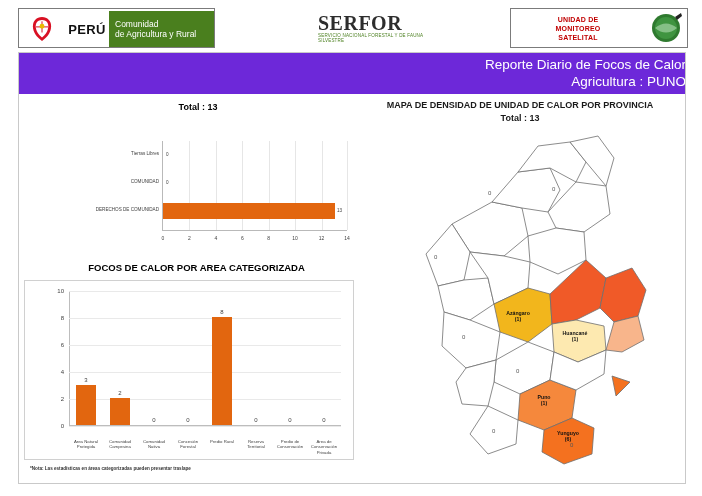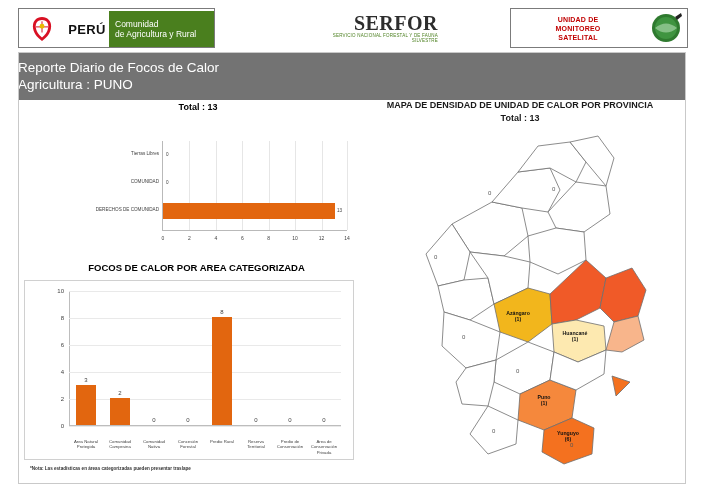--- a/index.html
+++ b/index.html
@@ -11,30 +11,30 @@
   .page{position:absolute;left:0;top:0;width:702px;height:496px;}
 
   
   .header{position:absolute;left:18px;top:8px;width:668px;height:38px;}
   .hdr-left{position:absolute;left:0;top:0;width:195px;height:38px;border:1px solid #7b7b7b;background:#fff;display:flex;align-items:flex-end;}
   .peru-flag{width:46px;height:36px;position:relative;background:#fff;flex:0 0 auto;}
   .peru-flag .crest{position:absolute;left:9px;top:4px;width:28px;height:28px;}
   .peru-label{width:44px;height:36px;display:flex;align-items:center;justify-content:center;font-size:13px;font-weight:bold;letter-spacing:.3px;color:#111;}
   .min-box{flex:1 1 auto;height:36px;background:#4a7f1e;color:#fff;display:flex;flex-direction:column;justify-content:center;padding-left:6px;box-sizing:border-box;}
   .min-box span{font-size:8.5px;line-height:10px;}
-  .serfor{position:absolute;left:300px;top:4px;width:120px;text-align:right;}
+  .serfor{position:absolute;left:300px;top:4px;width:120px;text-align:left;}
   .serfor .word{font-family:"Liberation Serif", serif;font-weight:bold;font-size:20px;letter-spacing:.5px;color:#2d2d2d;}
   .serfor .sub{font-size:4.5px;color:#4a7f1e;letter-spacing:.2px;margin-top:-2px;}
   .unidad{position:absolute;left:492px;top:0px;width:176px;height:38px;border:1px solid #7b7b7b;background:#fff;display:flex;align-items:center;}
   .unidad .txt{flex:1 1 auto;text-align:center;color:#c00000;font-size:7px;font-weight:bold;line-height:9px;letter-spacing:.2px;}
   .unidad .logo{width:42px;height:34px;position:relative;flex:0 0 auto;}
 
   
-  .titlebar{position:absolute;left:18px;top:52px;width:668px;height:48px;background:#737373;color:#fff;
-    display:flex;flex-direction:column;align-items:flex-start;justify-content:center;}
+  .titlebar{position:absolute;left:18px;top:52px;width:668px;height:42px;background:#6d28d9;color:#fff;
+    display:flex;flex-direction:column;align-items:flex-end;justify-content:center;}
   .titlebar .l1{font-size:13.5px;line-height:17px;}
   .titlebar .l2{font-size:13.5px;line-height:17px;}
 
   
   .frame{position:absolute;left:18px;top:52px;width:668px;height:432px;border:1px solid #c9c9c9;box-sizing:border-box;pointer-events:none;}
 
   
   .c1-title{position:absolute;left:108px;top:101px;width:180px;text-align:center;font-size:9px;font-weight:bold;line-height:13px;}
   .chart1{position:absolute;left:44px;top:133px;width:305px;height:120px;}
   .c1-plot{position:absolute;left:118px;top:8px;width:185px;height:90px;border-left:1px solid #b9b9b9;border-bottom:1px solid #b9b9b9;box-sizing:border-box;}

